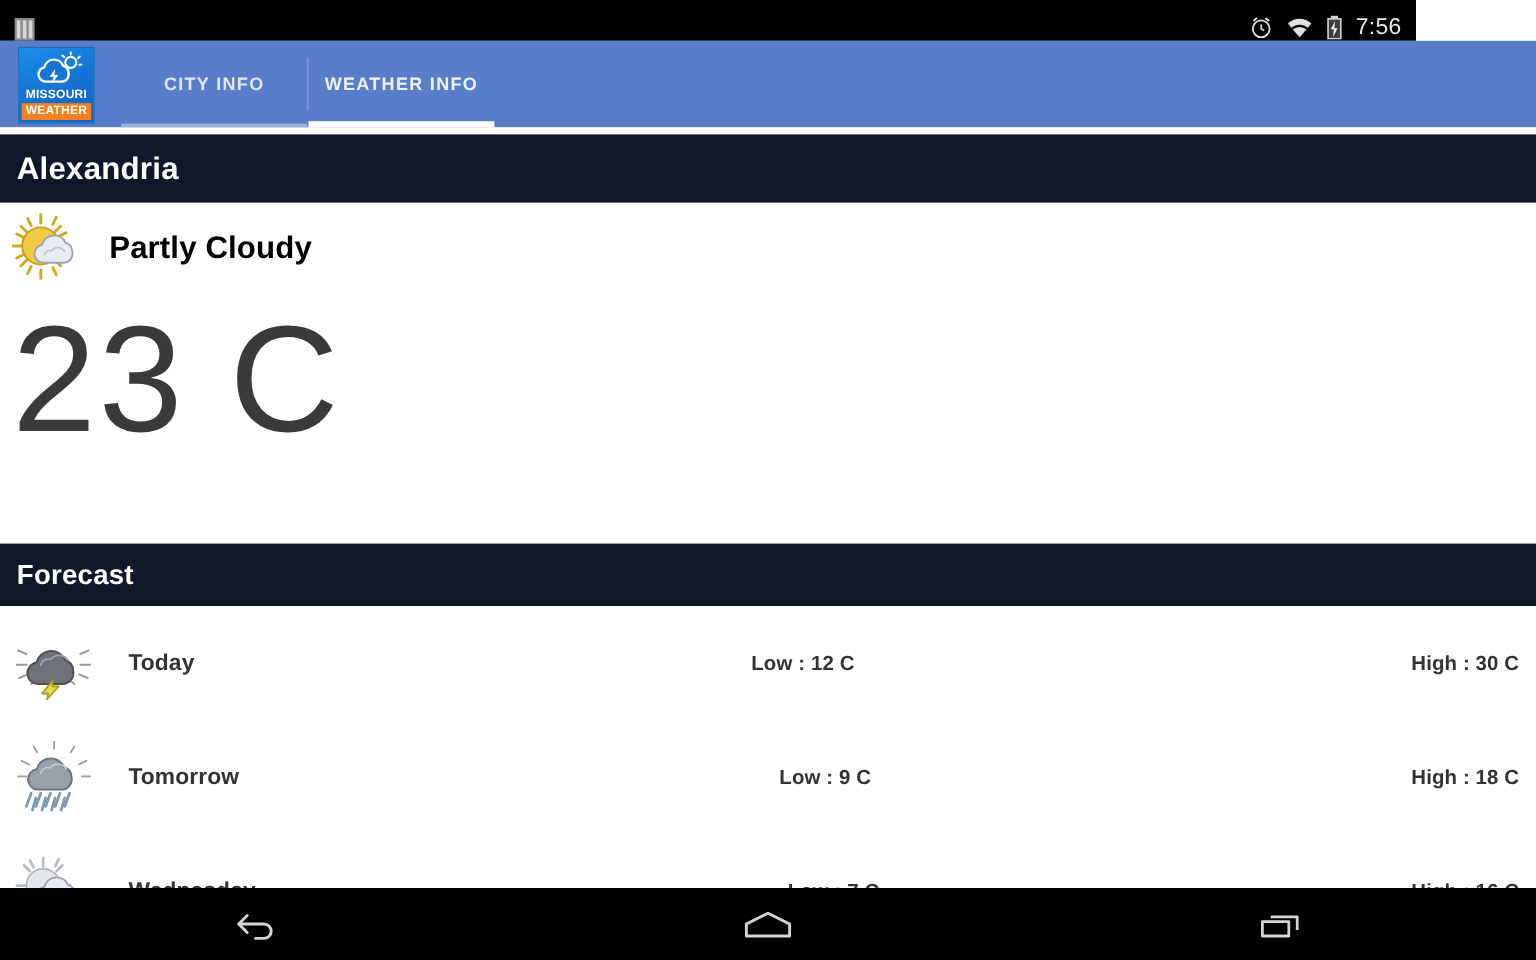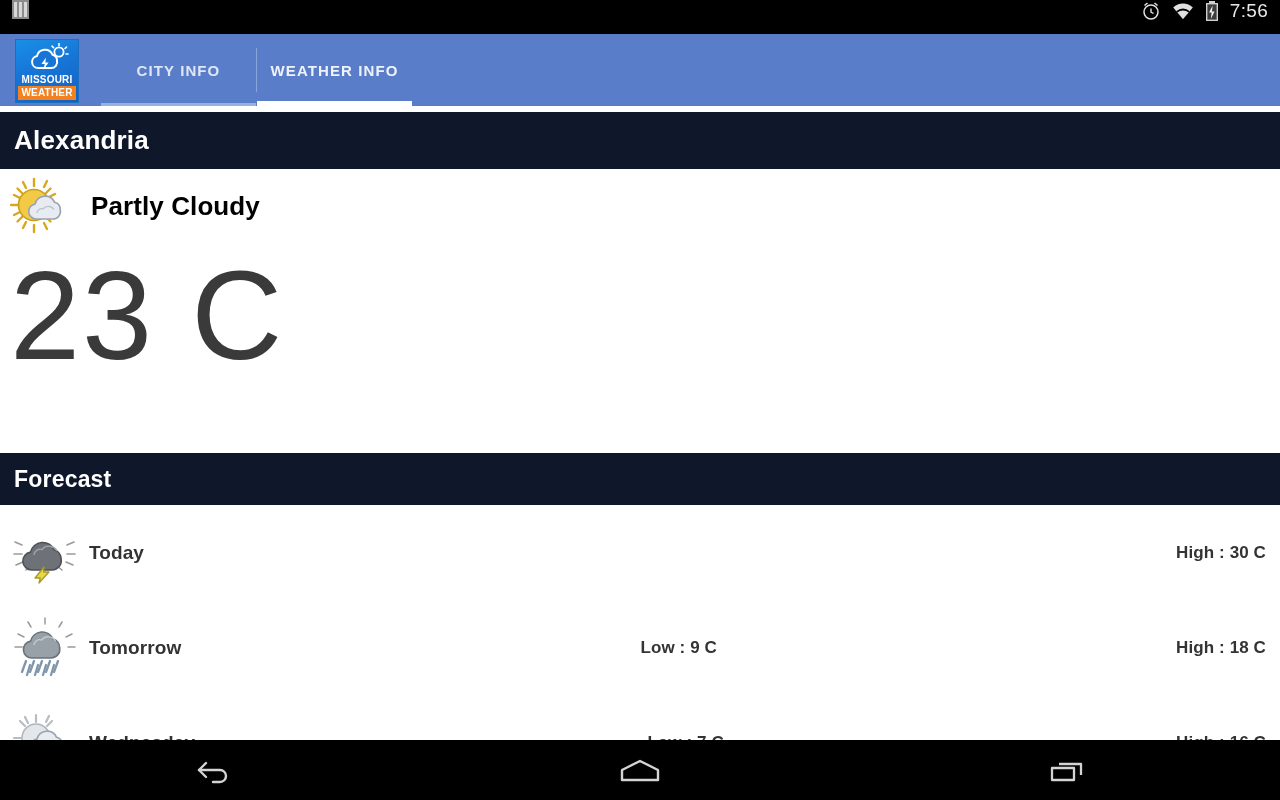--- a/index.html
+++ b/index.html
@@ -5,22 +5,22 @@
   * { margin:0; padding:0; box-sizing:border-box; }
   html, body {
     width:1280px; height:800px;
     background:#ffffff;
     font-family:"Liberation Sans", sans-serif;
     overflow:hidden;
   }
 
   
   .status-bar{
-    position:absolute; top:0; left:0; width:1280px; height:34px;
-    background:#000000; display:flex; align-items:flex-start;
+    position:absolute; top:0; left:0; width:1180px; height:34px;
+    background:#000000; display:flex; align-items:flex-end;
     padding:0 12px;
   }
   .status-left{ display:flex; align-items:center; gap:8px; }
   .status-right{ margin-left:auto; display:flex; align-items:center; gap:11px; }
   .notif-bars{ width:17px; height:19px; display:block; }
   .status-time{
     color:#e8e8e8; font-size:19px; letter-spacing:.3px;
     font-family:"Liberation Sans", sans-serif;
   }
 
@@ -110,21 +110,21 @@
 
   .forecast-list{
     position:absolute; top:505px; left:0; width:1280px; height:235px;
     background:#ffffff; overflow:hidden;
   }
   .fc-row{
     height:95px; display:flex; align-items:center; width:1280px;
   }
   .fc-icon{ width:66px; height:62px; flex:none; margin-left:12px; }
   .fc-day{
-    font-size:19px; font-weight:bold; color:#333333; margin-left:11px;
+    font-size:19px; font-weight:bold; color:#333333; margin-left:29px;
     letter-spacing:.1px;
   }
   .fc-low-wrap{ flex:1; display:flex; justify-content:center; }
   .fc-low-txt{ font-size:17px; font-weight:bold; color:#333333; letter-spacing:.1px; }
   .fc-high-txt{
     font-size:17px; font-weight:bold; color:#333333; letter-spacing:.1px;
     margin-right:14px; margin-left:auto;
   }
 
   
@@ -255,20 +255,23 @@
         <line x1="63" y1="32" x2="55" y2="32"></line>
         <line x1="61" y1="43" x2="54" y2="40"></line>
         <line x1="14" y1="48" x2="19" y2="44"></line>
         <line x1="50" y1="48" x2="45" y2="44"></line>
       </g>
       <path d="M20 48 a9 9 0 0 1 -1.5 -17.9 a12.6 12.6 0 0 1 23.8 -2.1 a9 9 0 0 1 6.7 8.7 a9.2 9.2 0 0 1 -9.2 11.3 Z" fill="#6e7278" stroke="#4d5055" stroke-width="1.6" stroke-linejoin="round"></path>
       <path d="M22 33 a6 6 0 0 1 8 -5.4 a9 9 0 0 1 15 1.2" fill="none" stroke="#9ea3a9" stroke-width="1.5"></path>
       <path d="M32 45 L23 56 h5.2 l-1.2 5 L37 50 h-5.4 Z" fill="#e8d74a" stroke="#a89a20" stroke-width="1.3" stroke-linejoin="round"></path>
     </svg>
     <span class="fc-day">Today</span>
+    <div class="fc-low-wrap">
+      <span class="fc-low-txt">Low : 12 C</span>
+    </div>
     <span class="fc-high-txt">High : 30 C</span>
   </div>
 
   <div class="fc-row">
     <svg class="fc-icon" viewBox="0 0 66 62">
       <g stroke="#9a9a9a" stroke-width="1.5" stroke-linecap="round">
         <line x1="33" y1="1" x2="33" y2="7"></line>
         <line x1="16" y1="5" x2="19" y2="10"></line>
         <line x1="50" y1="5" x2="47" y2="10"></line>
         <line x1="6" y1="17" x2="12" y2="20"></line>

